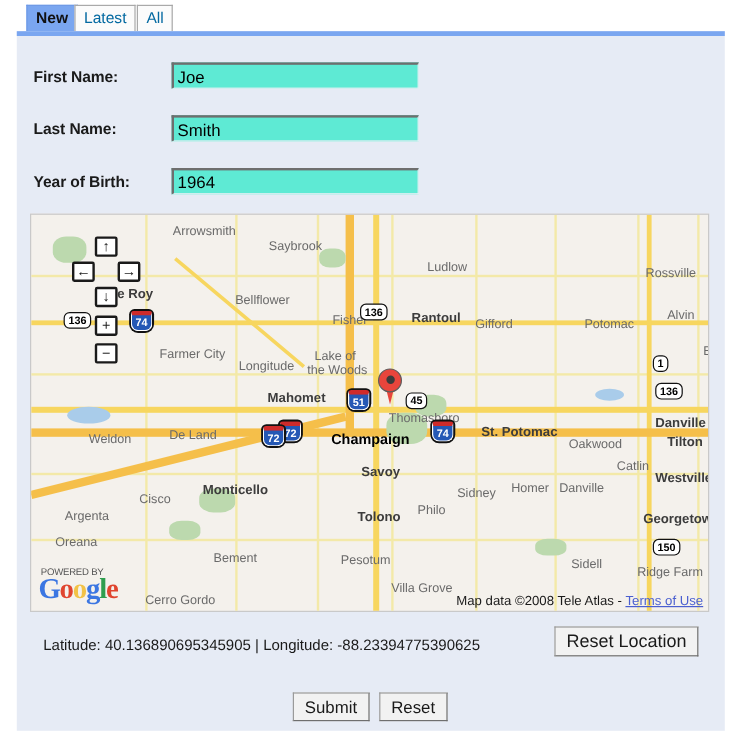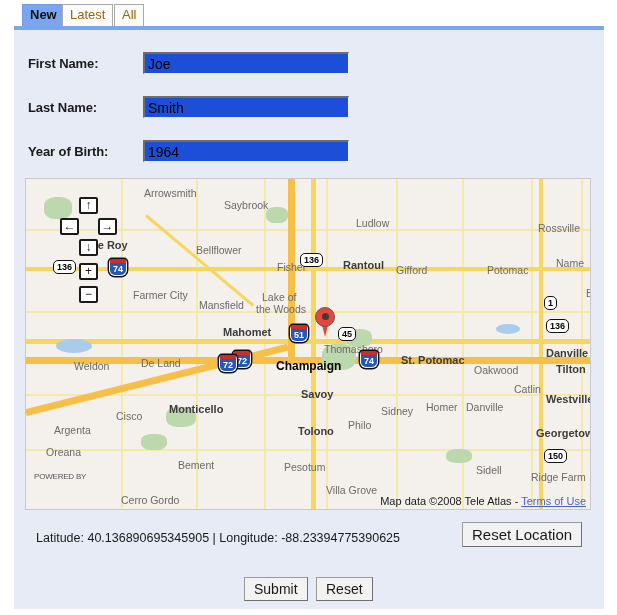--- a/index.html
+++ b/index.html
@@ -21,21 +21,21 @@
     background: #ffffff;
   }
   .tab {
     position: absolute; top: 4px;
     height: 22px;
     box-sizing: border-box;
     border: 1px solid #a9a9a9;
     border-bottom: none;
     background: #fbfbfb;
     font-size: 13px;
-    color: #a16207;
+    color: #0369a1;
     line-height: 20px;
     padding: 0 7px;
     cursor: pointer;
     white-space: nowrap;
   }
   .tab.active {
     background: #7aa6f0;
     font-weight: bold;
     color: #111111;
     border-color: #6f9ae6;
@@ -57,21 +57,21 @@
   .field-row { position: absolute; left: 0; width: 100%; height: 26px; }
   .field-label {
     position: absolute; left: 14px; top: 4px;
     font-size: 13px; color: #1a1a1a; font-weight: bold;
     letter-spacing: -0.1px;
   }
   .field-input {
     position: absolute; left: 129px; top: 0;
     width: 206px; height: 22px;
     box-sizing: border-box;
-    background: #1d4ed8;
+    background: #5eead4;
     border: 1px solid #eceff6;
     border-top: 2px solid #6e6e6e;
     border-left: 2px solid #6e6e6e;
     font-family: "Liberation Sans", sans-serif;
     font-size: 14px;
     color: #000000;
     padding: 0 3px;
     outline: none;
   }
   .row1 { top: 22px; }
@@ -262,23 +262,23 @@
           <div class="town" style="left: 118px; top: 8px;">Arrowsmith</div>
           <div class="town" style="left: 198px; top: 20px;">Saybrook</div>
           <div class="town" style="left: 330px; top: 38px;">Ludlow</div>
           <div class="town" style="left: 512px; top: 43px;">Rossville</div>
           <div class="town mid" style="left: 65px; top: 60px;">Le Roy</div>
           <div class="town" style="left: 170px; top: 65px;">Bellflower</div>
           <div class="town" style="left: 251px; top: 82px;">Fisher</div>
           <div class="town mid" style="left: 317px; top: 80px;">Rantoul</div>
           <div class="town" style="left: 370px; top: 85px;">Gifford</div>
           <div class="town" style="left: 461px; top: 85px;">Potomac</div>
-          <div class="town" style="left: 530px; top: 78px;">Name</div>
+          <div class="town" style="left: 530px; top: 78px;">Alvin</div>
           <div class="town" style="left: 107px; top: 110px;">Farmer City</div>
-          <div class="town" style="left: 173px; top: 120px;">Mansfield</div>
+          <div class="town" style="left: 173px; top: 120px;">Longitude</div>
           <div class="town" style="left: 236px; top: 112px;">Lake of</div>
           <div class="town" style="left: 230px; top: 124px;">the Woods</div>
           <div class="town" style="left: 298px; top: 116px; margin-top: 48px;">Thomasboro</div>
           <div class="town" style="left: 560px; top: 108px;">Bismarck</div>
           <div class="town mid" style="left: 197px; top: 147px;">Mahomet</div>
           <div class="town big" style="left: 250px; top: 180px;">Champaign</div>
           <div class="town mid" style="left: 375px; top: 175px;">St. Potomac</div>
           <div class="town mid" style="left: 520px; top: 168px;">Danville</div>
           <div class="town" style="left: 448px; top: 185px;">Oakwood</div>
           <div class="town mid" style="left: 530px; top: 184px;">Tilton</div>
@@ -323,20 +323,21 @@
       <div class="mapctl ctl-plus">+</div>
       <div class="mapctl ctl-minus">−</div>
 
       <div class="marker">
         <div class="tail"></div>
         <div class="head"></div>
         <div class="dot"></div>
       </div>
 
       <div class="powered">POWERED BY</div>
+      <div class="glogo"><span class="b">G</span><span class="r">o</span><span class="y">o</span><span class="b">g</span><span class="g">l</span><span class="r">e</span></div>
 
       <div class="attrib"><span>Map data ©2008 Tele Atlas - </span><a href="#">Terms of Use</a></div>
     </div>
 
     <div class="coords">Latitude: 40.136890695345905 | Longitude: -88.23394775390625</div>
     <button class="btn btn-submit">Submit</button>
 
     <button class="btn btn-reset-location">Reset Location</button>
     <button class="btn btn-reset">Reset</button>
 

